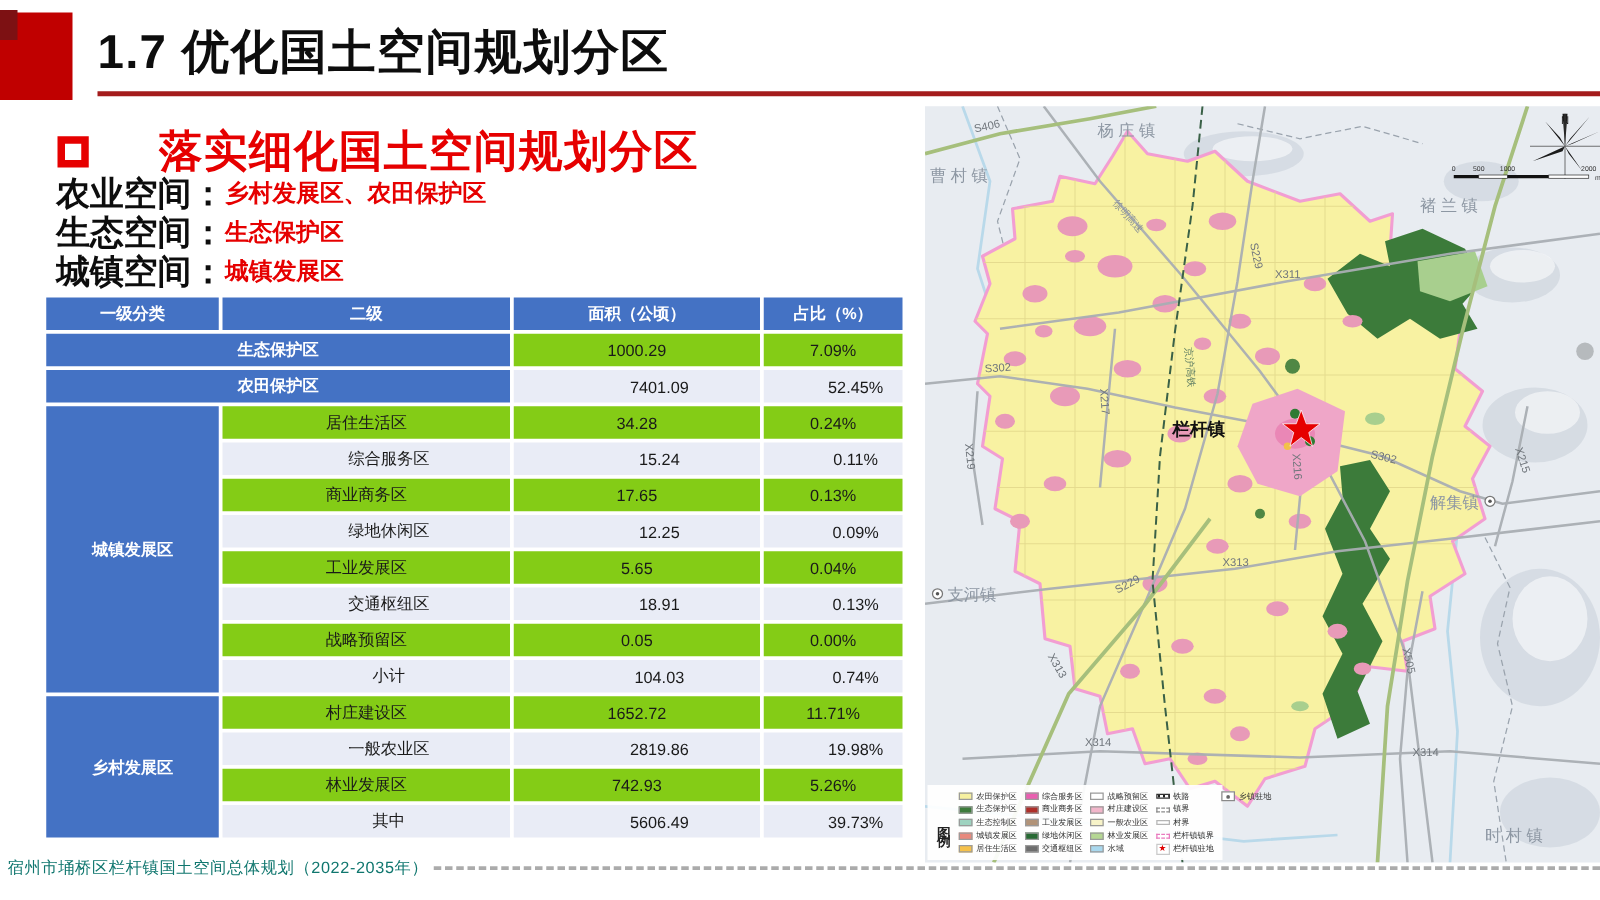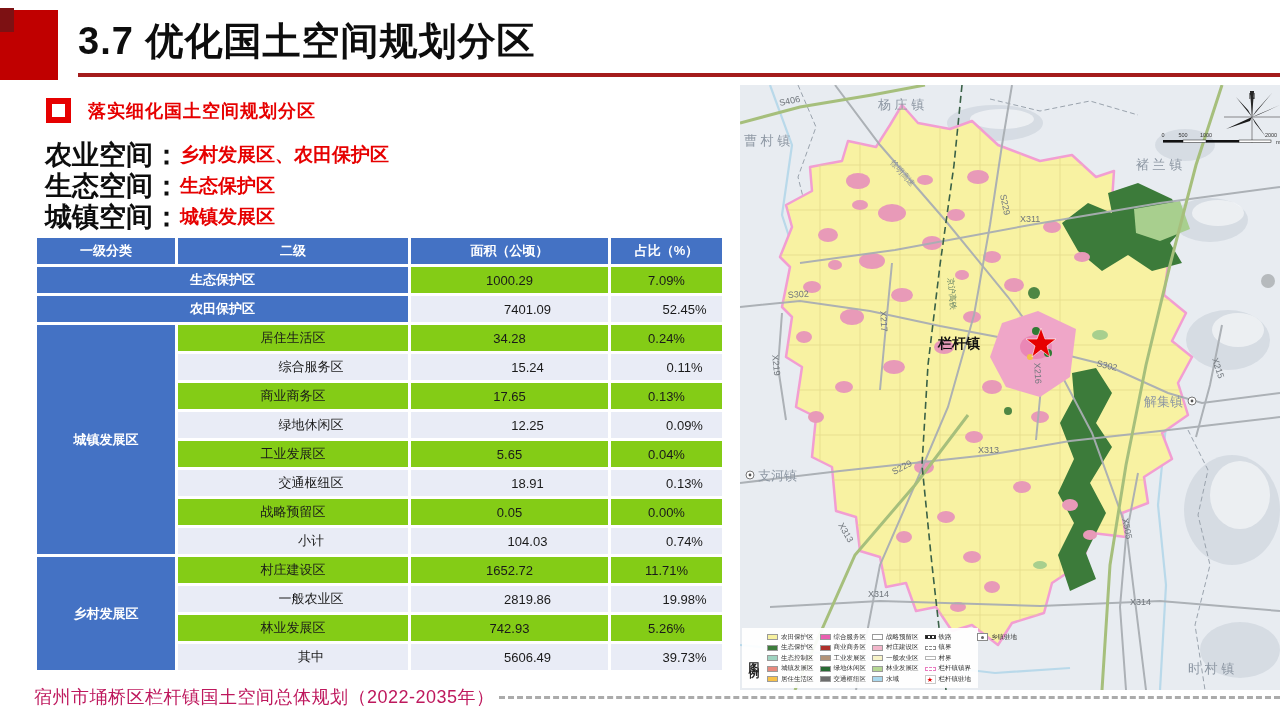--- a/index.html
+++ b/index.html
@@ -8,21 +8,21 @@
     background:#ffffff;font-family:"Liberation Sans",sans-serif;
   }
   
   .hdr-red{position:absolute;left:0;top:10px;width:58px;height:70px;background:#c00000;}
   .hdr-dark{position:absolute;left:0;top:8px;width:14px;height:24px;background:#7d1113;}
   .page-title{position:absolute;left:78px;top:16px;font-size:38px;font-weight:900;color:#0d0d0d;letter-spacing:1px;white-space:nowrap;}
   .title-rule{position:absolute;left:78px;top:73px;width:1202px;height:4px;background:#a41c1c;}
   
   .sub{position:absolute;left:46px;top:98px;display:flex;align-items:center;gap:17px;}
   .sub-sq{width:13px;height:13px;border:6px solid #e60000;flex:none;}
-  .sub-text{font-size:18px;font-weight:900;color:#e60000;letter-spacing:1px;white-space:nowrap;}
+  .sub-text{font-size:35px;font-weight:900;color:#e60000;letter-spacing:1px;white-space:nowrap;margin-left:39px;}
   
   .spaces{position:absolute;left:45px;top:139px;}
   .space-line{height:31px;display:flex;align-items:center;}
   .space-label{font-size:27px;font-weight:900;color:#0d0d0d;white-space:nowrap;}
   .space-value{font-size:19px;font-weight:900;color:#e60000;white-space:nowrap;}
   
   .ztable{position:absolute;left:37px;top:238px;display:grid;
     grid-template-columns:138px 230px 197px 111px;grid-auto-rows:26px;gap:3px;border-radius:16px;}
   .cell{display:flex;align-items:center;justify-content:center;font-size:13px;color:#1a1a1a;}
   .cell.blue{background:#4472c4;color:#ffffff;font-weight:700;}
@@ -44,30 +44,30 @@
   .sw.rail{height:4px;border:1px solid #333;background:repeating-linear-gradient(90deg,#222 0 2px,#fff 2px 4px);}
   .sw.townline{height:4px;border:1px dashed #8a8a8a;background:#fff;}
   .sw.villine{height:4px;border:1px solid #b5b5b5;background:#fff;}
   .sw.lgline{height:4px;border:1px dashed #e87bbf;background:#fff;}
   .sw.star{height:9px;border:1px solid #c9c9c9;background:#fff;color:#e00000;font-size:7px;line-height:7px;display:flex;align-items:center;justify-content:center;}
   .sw.seat{height:8px;border:1px solid #8a8a8a;background:#fff;position:relative;}
   .sw.seat::after{content:"";position:absolute;left:3px;top:1.5px;width:3px;height:3px;background:#666;border-radius:50%;}
   .lt{font-size:6.5px;color:#333;white-space:nowrap;}
   
   .footer{position:absolute;left:6px;right:0;top:685px;display:flex;align-items:center;}
-  .footer-text{font-size:18px;color:#be185d;white-space:nowrap;letter-spacing:.5px;margin-left:28px;}
+  .footer-text{font-size:13px;color:#0f766e;white-space:nowrap;letter-spacing:.5px;}
   .footer-dash{flex:1;border-top:3px dashed #909090;margin-left:4px;opacity:.75;}
 </style>
 </head>
 <body>
 
 <div class="hdr-red"></div>
 <div class="hdr-dark"></div>
 <div class="page-title">
-  <span>3.7</span>
+  <span>1.7</span>
   <span>优化国土空间规划分区</span>
 </div>
 <div class="title-rule"></div>
 
 <div class="sub">
   <span class="sub-sq"></span>
   <span class="sub-text">落实细化国土空间规划分区</span>
 </div>
 
 <div class="spaces">

